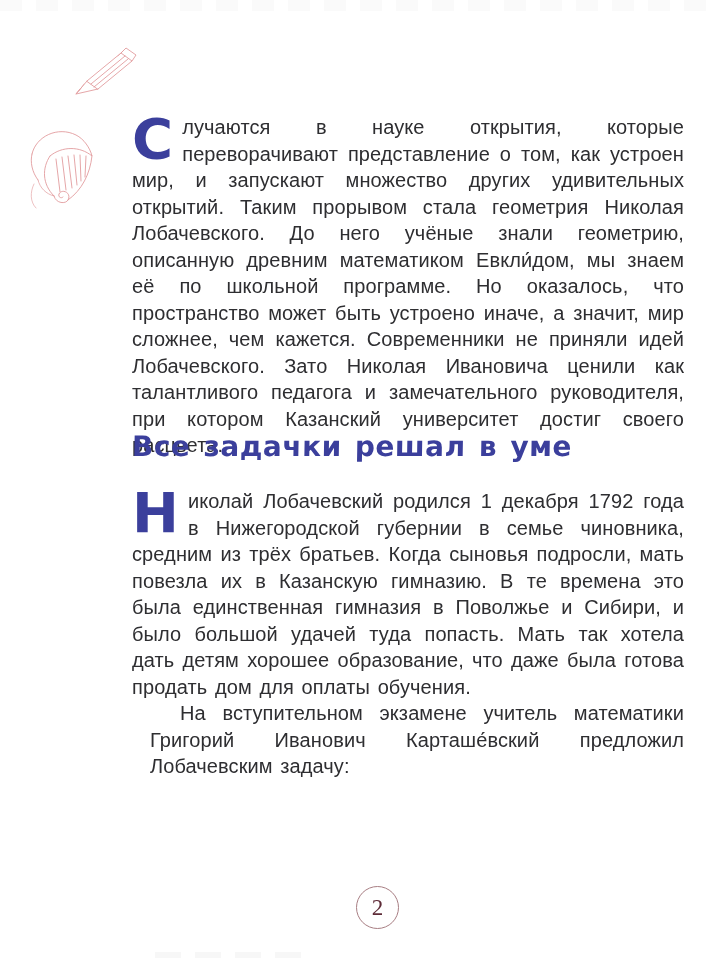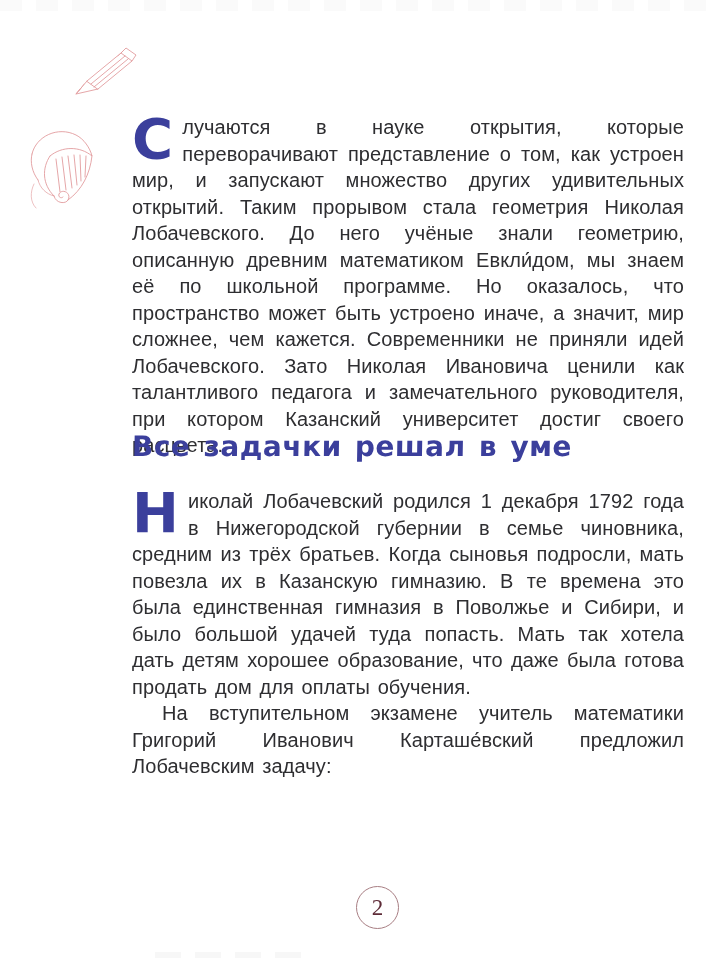--- a/index.html
+++ b/index.html
@@ -56,21 +56,21 @@
     margin:0;
     font-family:"DejaVu Sans",sans-serif;
     font-weight:bold;
     font-size:28px;
     line-height:34px;
     letter-spacing:.5px;
     word-spacing:3px;
     color:#3b3f9c;
     transform:skewX(-1deg);
   }
-  .par-indent{text-indent:30px;}
+  .par-indent{text-indent:30px;margin-left:18px;}
   .page-number{
     position:absolute;left:356px;top:886px;
     width:41px;height:41px;
     border:1.6px solid #a87e83;
     border-radius:50%;
     display:flex;align-items:center;justify-content:center;
     font-family:"Liberation Serif",serif;
     font-size:23px;
     color:#5e2c38;
   }

